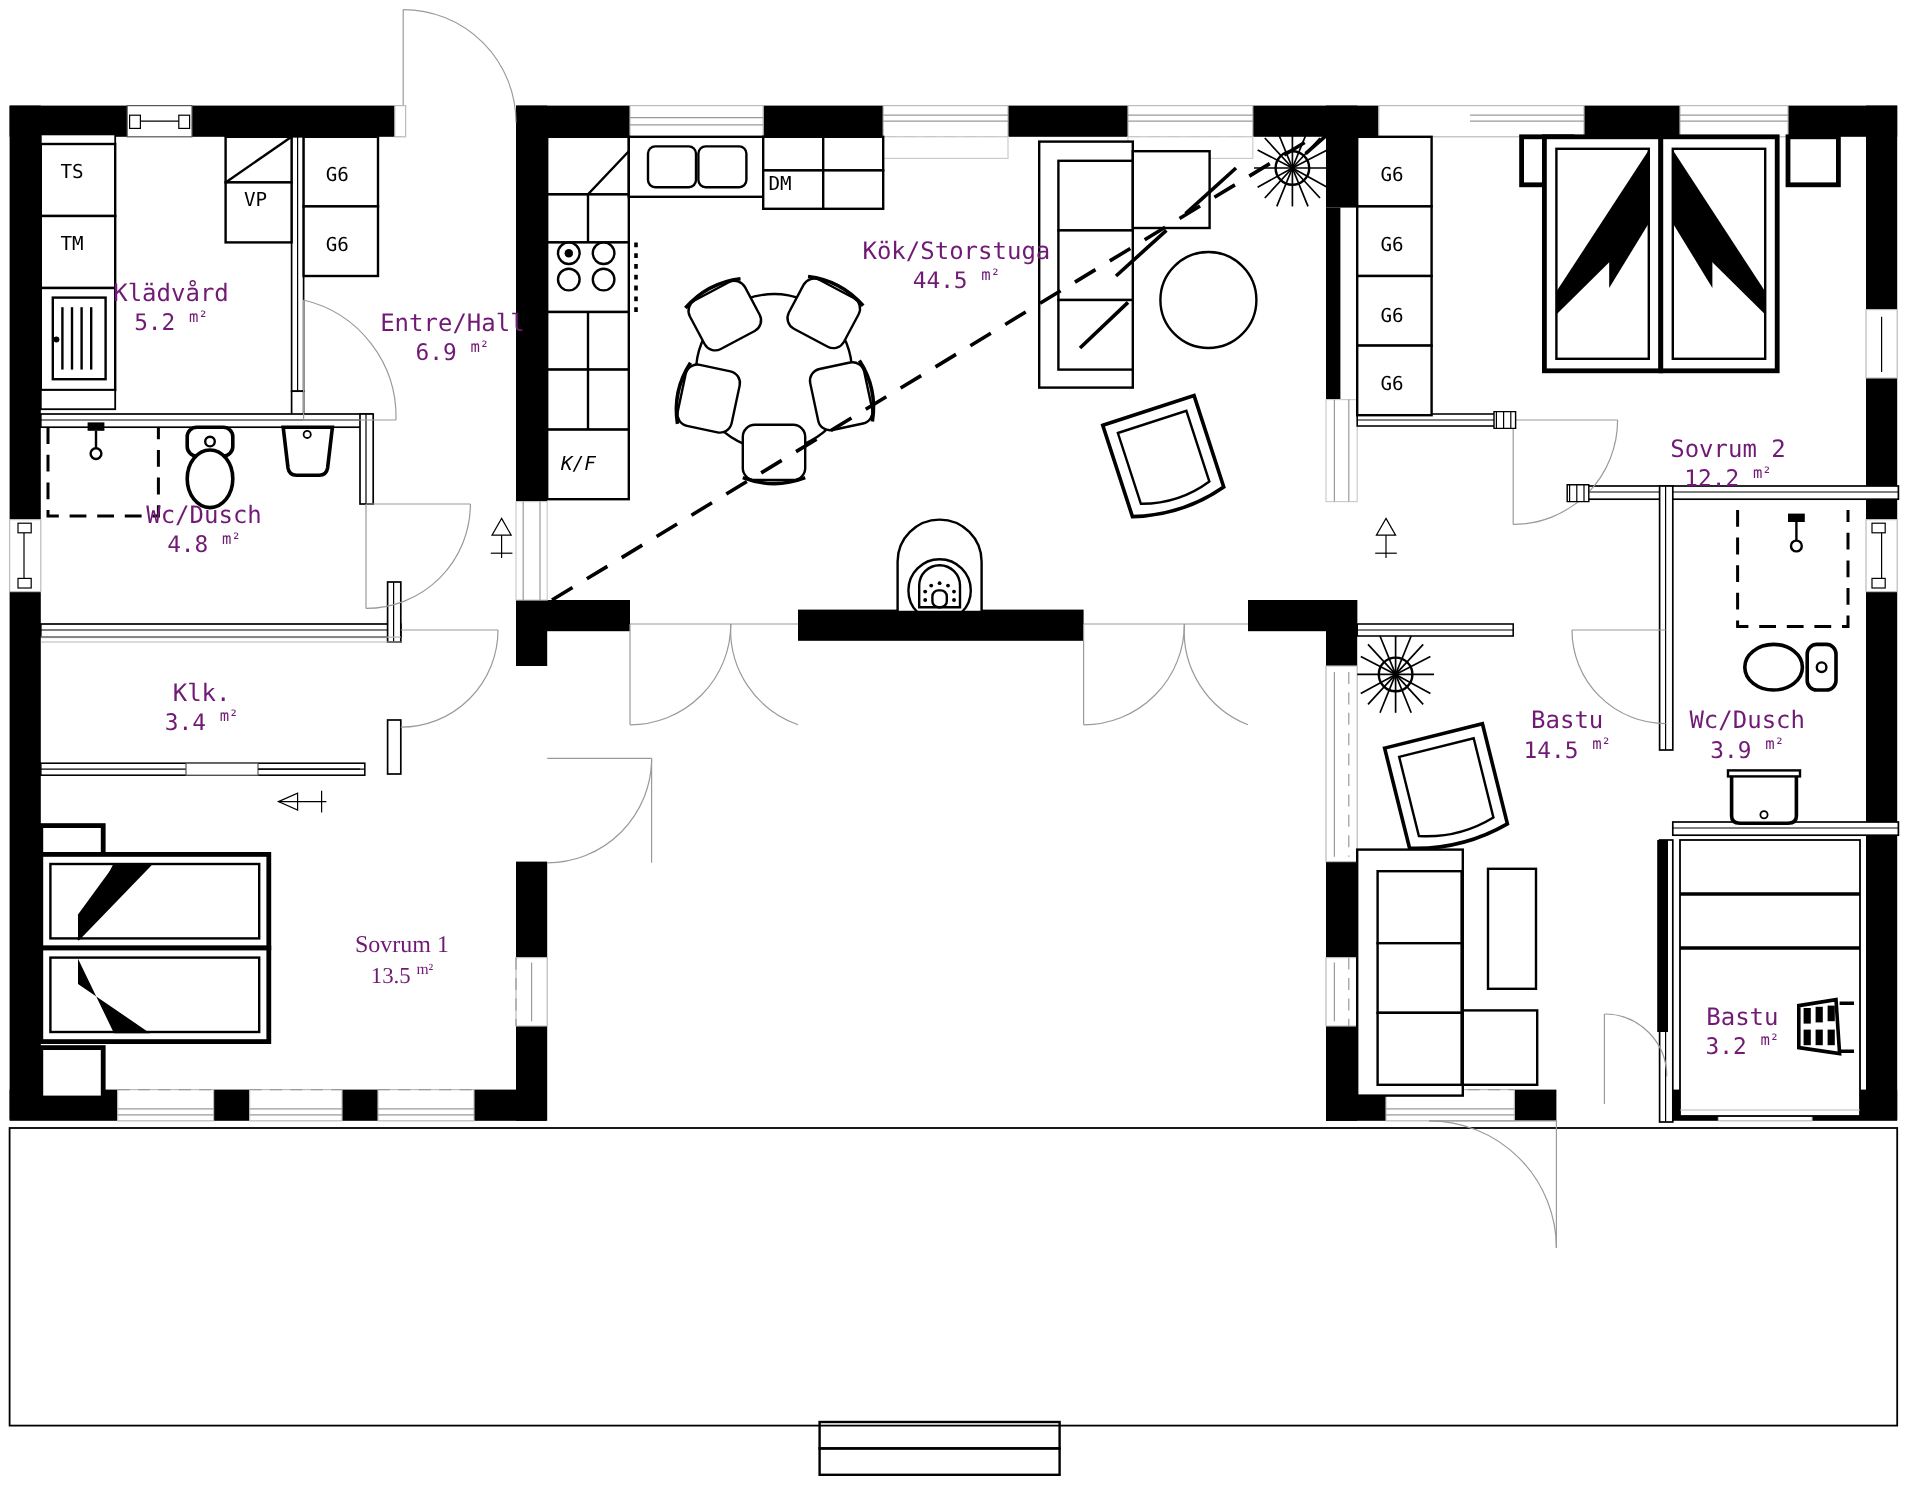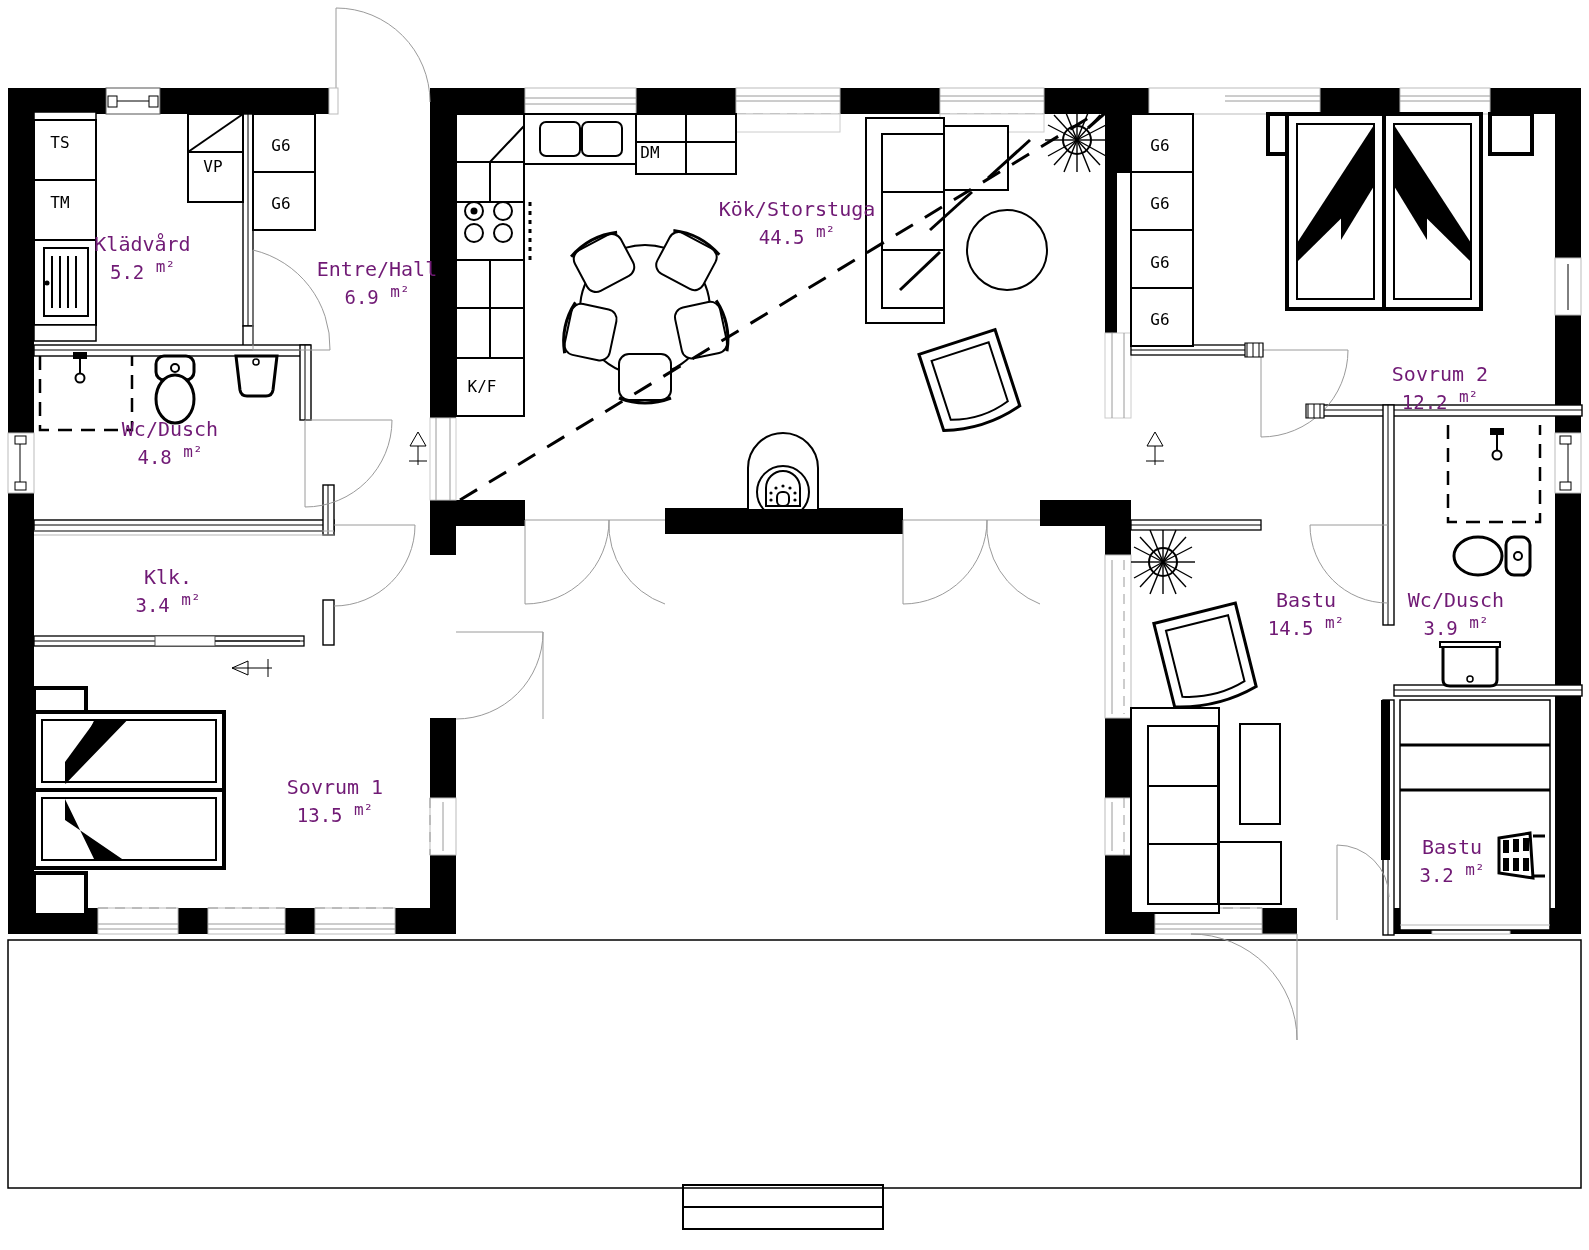--- a/index.html
+++ b/index.html
@@ -2,21 +2,21 @@
 <html><head>
 <meta charset="utf-8">
 <style>
   html,body{margin:0;padding:0;background:#ffffff;}
   body{font-family:"DejaVu Sans Mono","Liberation Mono",monospace;}
   #plan{position:relative;width:1589px;height:1250px;background:#fff;overflow:hidden;}
   #plan svg{position:absolute;left:0;top:0;}
   .rlabel{position:absolute;text-align:center;color:#701a75;font-family:"DejaVu Sans Mono","Liberation Mono",monospace;
           font-size:20px;line-height:1.25;white-space:nowrap;letter-spacing:0px;}
   .rlabel .area{display:block;font-size:19px;}
-  .rlabel .sup{font-size:16px;vertical-align:super;text-align:center;}
+  .rlabel .sup{font-size:13px;vertical-align:super;text-align:center;}
   .cablab{position:absolute;color:#000;font-family:"DejaVu Sans Mono","Liberation Mono",monospace;
           font-size:16px;text-align:center;white-space:nowrap;}
 </style>
 </head>
 <body>
 
 <div id="plan">
 
 <svg width="1589" height="1250" viewBox="0 0 1589 1250">
   <defs>
@@ -642,21 +642,21 @@
   <span class="area"><span>6.9</span> <span class="sup">m²</span></span>
 </div>
 <div class="rlabel" style="left:90px;top:417px;width:160px;">
   <span>Wc/Dusch</span>
   <span class="area"><span>4.8</span> <span class="sup">m²</span></span>
 </div>
 <div class="rlabel" style="left:88px;top:565px;width:160px;">
   <span>Klk.</span>
   <span class="area"><span>3.4</span> <span class="sup">m²</span></span>
 </div>
-<div class="rlabel" style="left:255px;top:775px;width:160px;">
+<div class="rlabel" style="left:255px;top:775px;width:160px;font-family:Liberation Serif, serif;">
   <span>Sovrum 1</span>
   <span class="area"><span>13.5</span> <span class="sup">m²</span></span>
 </div>
 <div class="rlabel" style="left:687px;top:197px;width:220px;">
   <span>Kök/Storstuga</span>
   <span class="area"><span>44.5</span> <span class="sup">m²</span></span>
 </div>
 <div class="rlabel" style="left:1360px;top:342px;width:160px;margin-top:20px;">
   <span>Sovrum 2</span>
   <span class="area"><span>12.2</span> <span class="sup">m²</span></span>
@@ -673,19 +673,19 @@
   <span>Bastu</span>
   <span class="area"><span>3.2</span> <span class="sup">m²</span></span>
 </div>
 
 <div class="cablab" style="left:20px;top:133px;width:80px;">TS</div>
 <div class="cablab" style="left:20px;top:193px;width:80px;">TM</div>
 <div class="cablab" style="left:173px;top:157px;width:80px;">VP</div>
 <div class="cablab" style="left:241px;top:136px;width:80px;">G6</div>
 <div class="cablab" style="left:241px;top:194px;width:80px;">G6</div>
 <div class="cablab" style="left:610px;top:143px;width:80px;">DM</div>
-<div class="cablab" style="left:442px;top:377px;width:80px;">K/F</div>
+<div class="cablab" style="left:442px;top:377px;width:80px;font-style:italic;">K/F</div>
 <div class="cablab" style="left:1120px;top:136px;width:80px;">G6</div>
 <div class="cablab" style="left:1120px;top:194px;width:80px;">G6</div>
 <div class="cablab" style="left:1120px;top:253px;width:80px;">G6</div>
 <div class="cablab" style="left:1120px;top:310px;width:80px;">G6</div>
 
 </div>
 
 </body></html>

